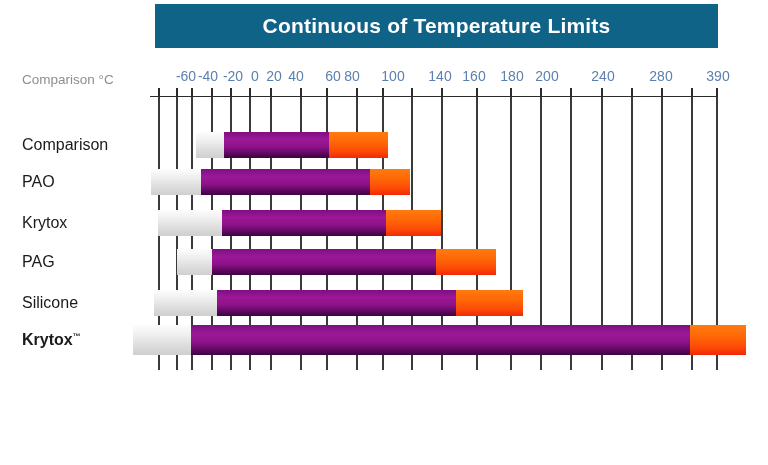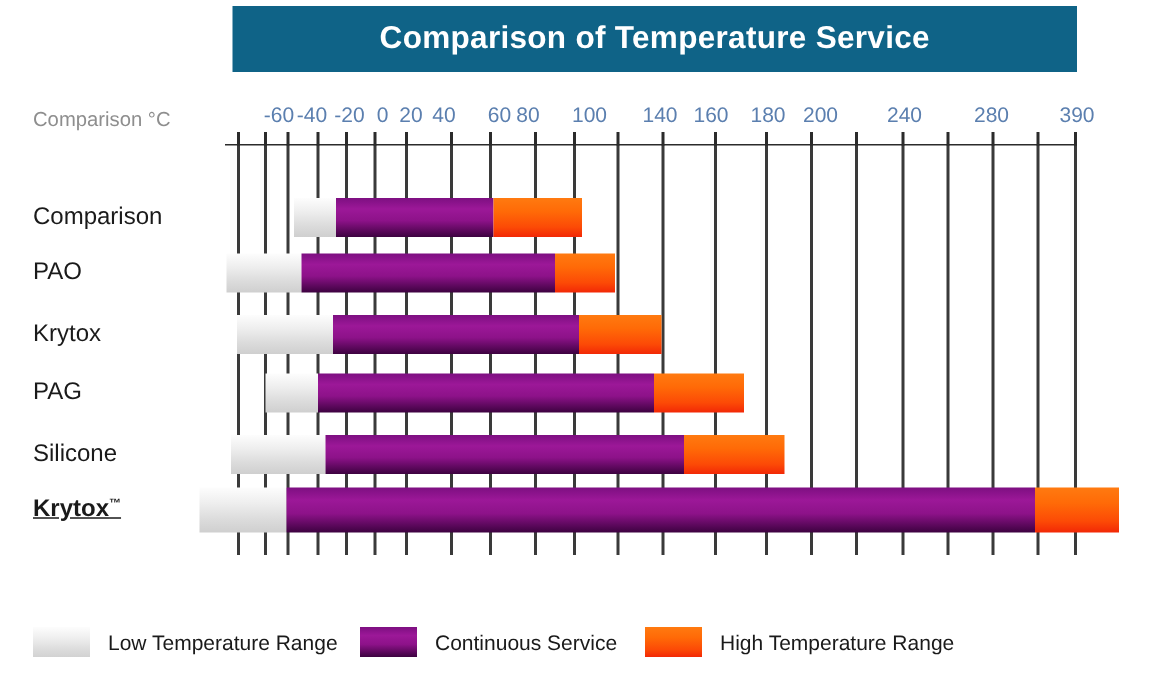--- a/index.html
+++ b/index.html
@@ -43,21 +43,21 @@
   .gridline{
     position:absolute;top:96px;width:2px;height:274px;
     background:#3a3a3a;
   }
 
   
   .row-label{
     position:absolute;left:22px;color:#1a1a1a;font-size:16px;white-space:nowrap;
     transform:translateY(-50%);
   }
-  .row-label.bold{font-weight:bold;text-decoration:underline;}
+  .row-label.bold{font-weight:bold;}
   .row-label sup{font-size:8px;vertical-align:super;}
 
   
   .seg{position:absolute;height:26px;transform:translateY(-50%);}
   .seg.low{
     background:linear-gradient(to bottom,#fdfdfd 0%,#eeeeee 35%,#dcdcdc 70%,#cfcfcf 100%);
   }
   .seg.cont{
     background:linear-gradient(to bottom,#7d0f81 0%,#9c1898 28%,#8d1289 58%,#3d0240 100%);
   }
@@ -80,21 +80,21 @@
     background:linear-gradient(to bottom,#ff7a10 0%,#ff6a07 35%,#fc4a06 75%,#f22806 100%);
   }
   .legend-text{margin-left:12px;font-size:14px;color:#1a1a1a;white-space:nowrap;}
 </style>
 </head>
 <body>
 
 <div id="chart-root">
 
   <div class="title-bar">
-    <span class="title-text">Comparison of Temperature Service</span>
+    <span class="title-text">Continuous of Temperature Limits</span>
   </div>
 
   <div class="axis-caption">Comparison °C</div>
 
   <div id="tick-labels">
       <div class="tick-label" style="left: 158px;">-60</div>
       <div class="tick-label" style="left: 180px;">-40</div>
       <div class="tick-label" style="left: 205px;">-20</div>
       <div class="tick-label" style="left: 227px;">0</div>
       <div class="tick-label" style="left: 246px;">20</div>
@@ -183,28 +183,14 @@
       <div class="row-label" style="top: 303px;"><span>Silicone</span></div>
       <div class="seg low" style="left: 154px; width: 63px; top: 303px;"></div>
       <div class="seg cont" style="left: 217px; width: 239px; top: 303px;"></div>
       <div class="seg high" style="left: 456px; width: 67px; top: 303px;"></div>
       <div class="row-label bold" style="top: 340px;"><span>Krytox</span><sup>™</sup></div>
       <div class="seg low tall" style="left: 133px; width: 58px; top: 340px;"></div>
       <div class="seg cont tall" style="left: 191px; width: 499px; top: 340px;"></div>
       <div class="seg high tall" style="left: 690px; width: 56px; top: 340px;"></div>
     </div>
 
-  <div class="legend" id="legend">
-      <div class="legend-item" style="left: 22px;">
-        <span class="legend-swatch low"></span>
-        <span class="legend-text">Low Temperature  Range</span>
-      </div>
-      <div class="legend-item" style="left: 240px;">
-        <span class="legend-swatch cont"></span>
-        <span class="legend-text">Continuous Service</span>
-      </div>
-      <div class="legend-item" style="left: 430px;">
-        <span class="legend-swatch high"></span>
-        <span class="legend-text">High Temperature Range</span>
-      </div>
-    </div>
 
 </div>
 
 </body></html>

